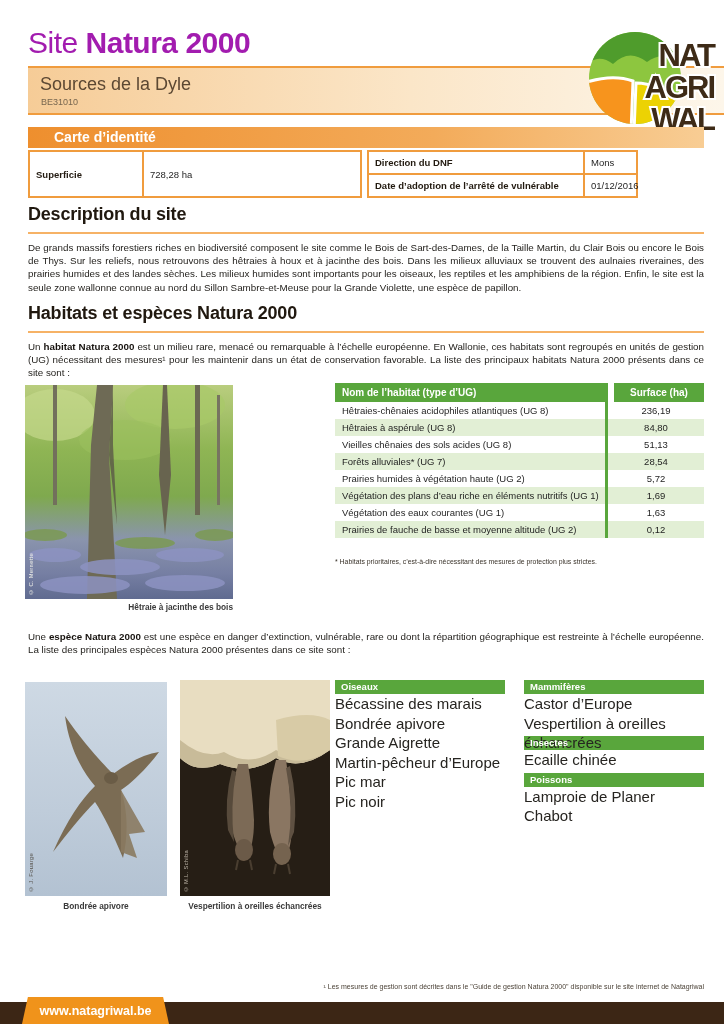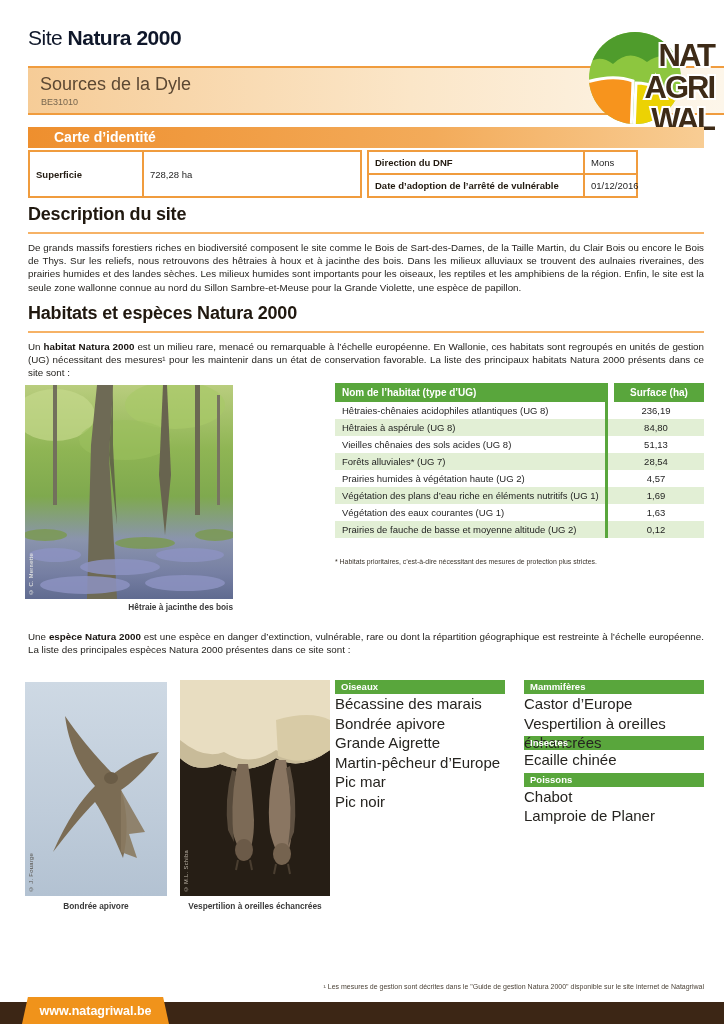--- a/index.html
+++ b/index.html
@@ -2,21 +2,21 @@
 <html><head>
 <meta charset="utf-8">
 <style>
   html,body { margin:0; padding:0; background:#ffffff; }
   .page {
     position:relative; width:724px; height:1024px; margin:0 auto;
     background:#ffffff; overflow:hidden;
     font-family:"Liberation Sans", sans-serif; color:#1f1f1f;
   }
   
-  .site-title { position:absolute; left:28px; top:26px; font-size:21px; color:#0f172a; letter-spacing:-0.5px; }
+  .site-title { position:absolute; left:28px; top:26px; font-size:30px; color:#a21caf; letter-spacing:-0.5px; }
   .site-title .bold { font-weight:bold; }
   .name-band {
     position:absolute; left:28px; right:0; top:66px; height:45px;
     background:linear-gradient(90deg,#f6cc97 0%, #fbe6c8 55%, #fdf6ea 100%);
     border-top:2px solid #f09c3e; border-bottom:2px solid #f09c3e;
   }
   .site-name { position:absolute; left:12px; top:6px; font-size:18px; color:#5c4833; }
   .site-code { position:absolute; left:13px; top:29px; font-size:9px; color:#77664f; }
   .logo { position:absolute; left:583px; top:26px; width:134px; height:112px; }
   
@@ -189,21 +189,21 @@
     <div class="hab-row">
       <div class="rn">Vieilles chênaies des sols acides (UG 8)</div>
       <div class="rs">51,13</div>
     </div>
     <div class="hab-row">
       <div class="rn">Forêts alluviales* (UG 7)</div>
       <div class="rs">28,54</div>
     </div>
     <div class="hab-row">
       <div class="rn">Prairies humides à végétation haute (UG 2)</div>
-      <div class="rs">4,57</div>
+      <div class="rs">5,72</div>
     </div>
     <div class="hab-row">
       <div class="rn">Végétation des plans d’eau riche en éléments nutritifs (UG 1)</div>
       <div class="rs">1,69</div>
     </div>
     <div class="hab-row">
       <div class="rn">Végétation des eaux courantes (UG 1)</div>
       <div class="rs">1,63</div>
     </div>
     <div class="hab-row">
@@ -257,21 +257,21 @@
     <div class="sp-item">Pic noir</div>
   </div>
 
   <div class="sp-col" style="left:524px; width:180px;">
     <div class="sp-bar">Mammifères</div>
     <div class="sp-item">Castor d’Europe</div>
     <div class="sp-item">Vespertilion à oreilles échancrées</div>
     <div class="sp-bar sub">Insectes</div>
     <div class="sp-item">Ecaille chinée</div>
     <div class="sp-bar sub">Poissons</div>
+    <div class="sp-item">Lamproie de Planer</div>
     <div class="sp-item">Chabot</div>
-    <div class="sp-item">Lamproie de Planer</div>
   </div>
 
   <div class="foot-note">¹ Les mesures de gestion sont décrites dans le "Guide de gestion Natura 2000" disponible sur le site internet de Natagriwal</div>
   <div class="footer-bar"></div>
   <div class="footer-tab">www.natagriwal.be</div>
 
 </div>
 
 </body></html>

